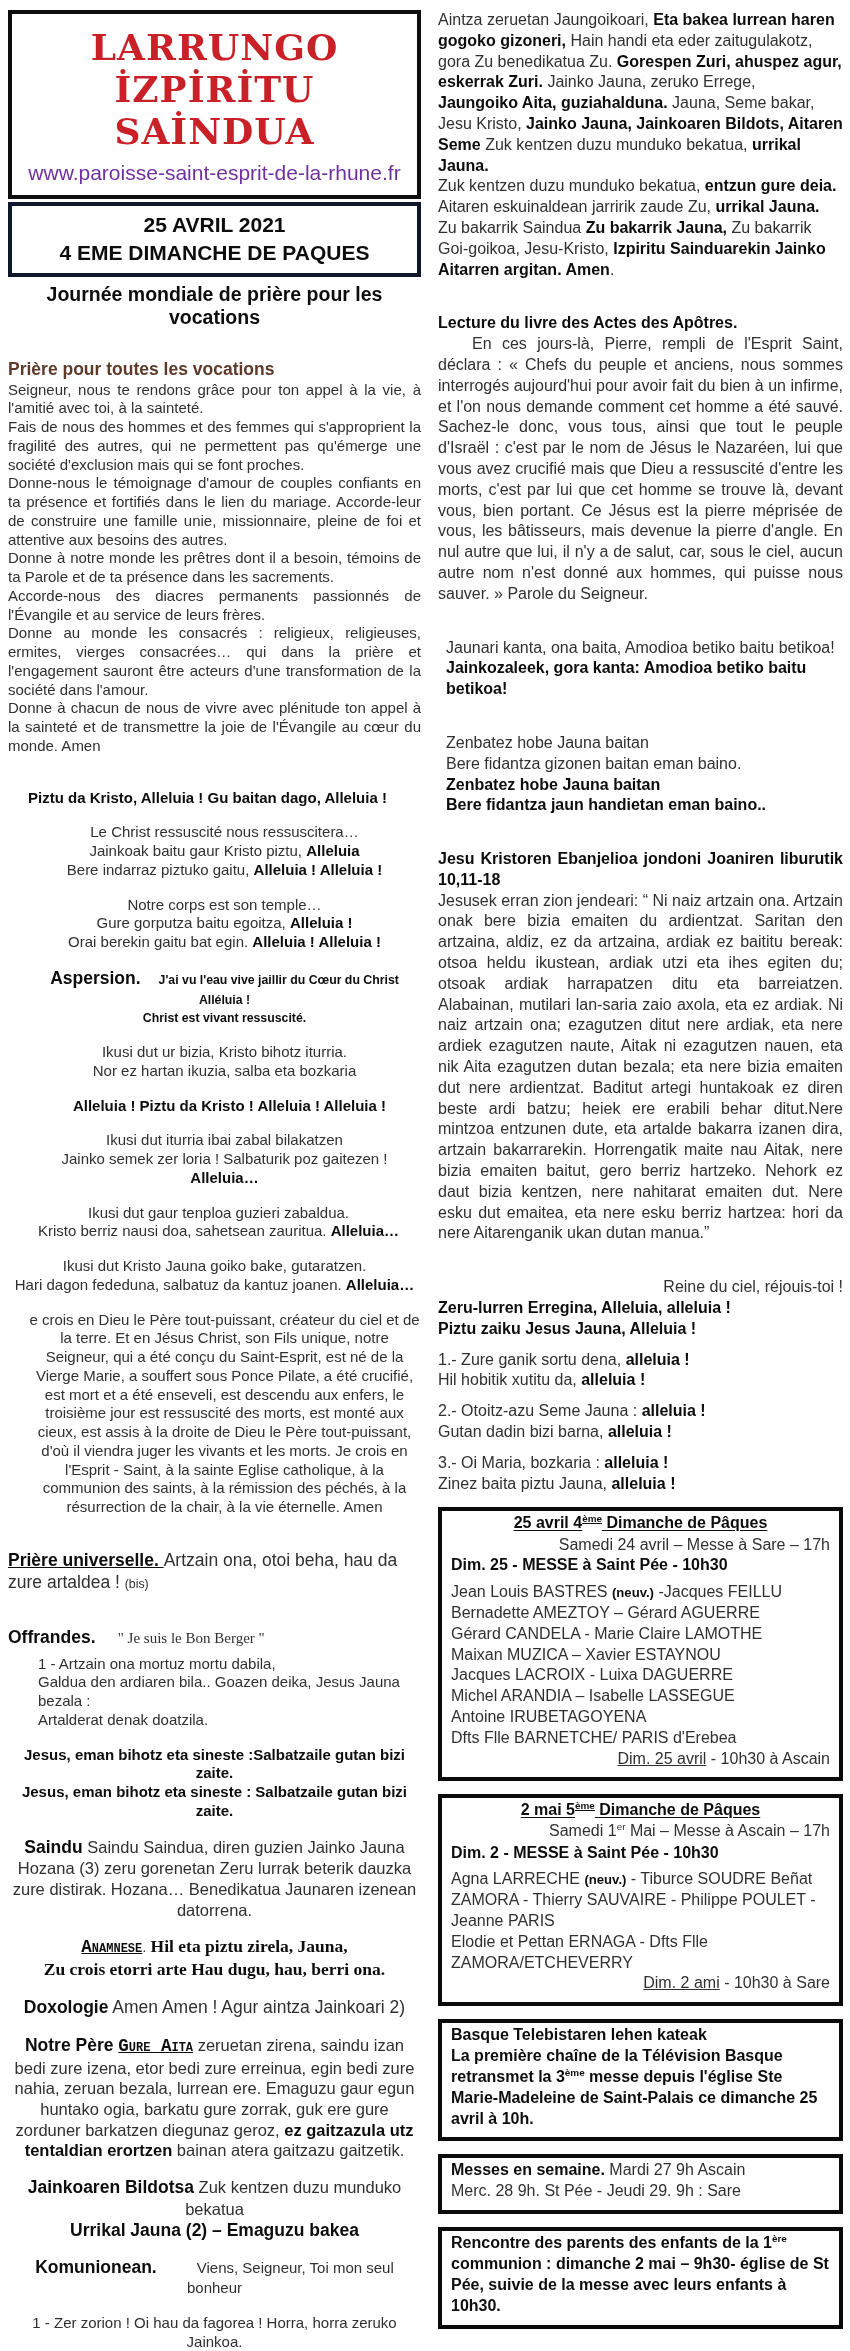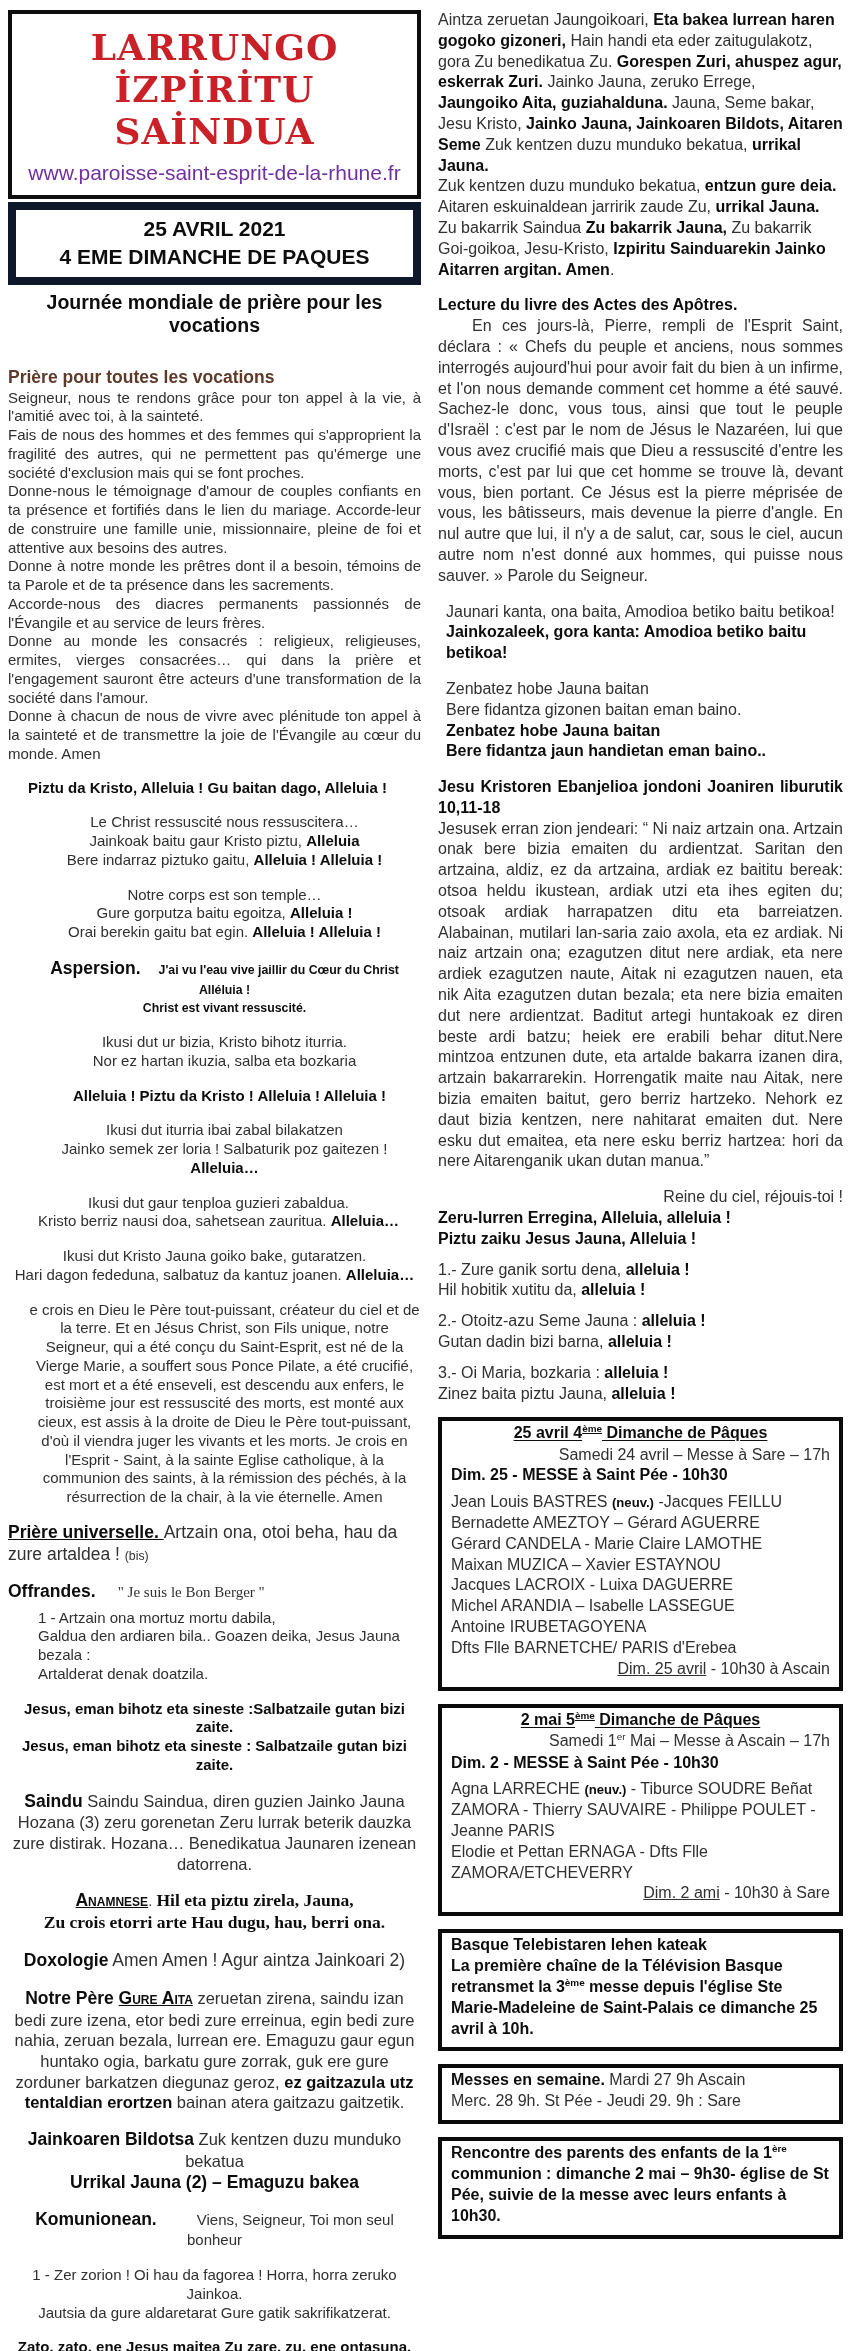--- a/index.html
+++ b/index.html
@@ -5,50 +5,50 @@
   html,body{margin:0;padding:0;background:#ffffff;}
   body{width:850px;height:2351px;overflow:hidden;font-family:"Liberation Sans",sans-serif;color:#303030;}
   .page{display:flex;gap:17px;padding:10px 7px 0 8px;box-sizing:border-box;width:850px;}
   .col-left{flex:0 0 413px;width:413px;}
   .col-right{flex:1;min-width:0;}
 
   
   .logo-box{border:4px solid #0d0d0d;text-align:center;padding:12px 4px 10px 4px;}
   .logo-title{font-family:"DejaVu Serif",serif;font-weight:700;font-size:36px;color:#c92127;letter-spacing:1px;}
   .logo-url{font-size:21px;color:#7030a0;margin-top:9px;}
-  .date-box{border:8px solid #0f172a;margin-top:3px;text-align:center;padding:5px 10px;font-weight:700;font-size:21px;color:#0d0d0d;line-height:1.35;}
+  .date-box{border:4px solid #0f172a;margin-top:3px;text-align:center;padding:5px 10px;font-weight:700;font-size:21px;color:#0d0d0d;line-height:1.35;}
   .subtitle{font-weight:700;font-size:19.5px;color:#0d0d0d;text-align:center;margin-top:6px;}
 
   
   .blk{font-size:15px;line-height:1.25;margin:0;}
   .col-right .blk{font-size:16px;line-height:1.3;}
   .j{text-align:justify;}
   .c{text-align:center;}
   .r{text-align:right;}
   .ti{text-indent:34px;}
   .b{font-weight:700;color:#0d0d0d;}
   .i{}
   .u{text-decoration:underline;}
-  .sc{font-variant:small-caps;}
+  .sc{font-variant:small-caps;font-family:Liberation Mono, monospace;}
   .serif{font-family:"Liberation Serif",serif;}
   .small{font-size:0.82em;}
   .sup{vertical-align:super;font-size:0.62em;}
   .fs16{font-size:16.5px;}
   .fs17{font-size:17.5px;}
   .fs18{font-size:18.5px;}
   .maroon{color:#5d3a2a;}
   .gapS{padding-left:18px;}
   .gapM{padding-left:40px;}
   .ind05{padding-left:8px;}
   .ind1{padding-left:20px;}
   .ind2{padding-left:30px;}
   .mt1{margin-top:6px;}
   .mt2{margin-top:10px;}
   .mt3{margin-top:16px;text-align:center;}
-  .mt4{margin-top:15px;}
+  .mt4{margin-top:33px;}
   .mt5{margin-top:30px;}
 
   .box{border:4px solid #0a0a0a;padding:2px 9px 8px 9px;margin-top:13px;}
 </style>
 </head>
 <body>
 
 <div class="page">
   <div class="col-left">
     <div class="logo-box">

